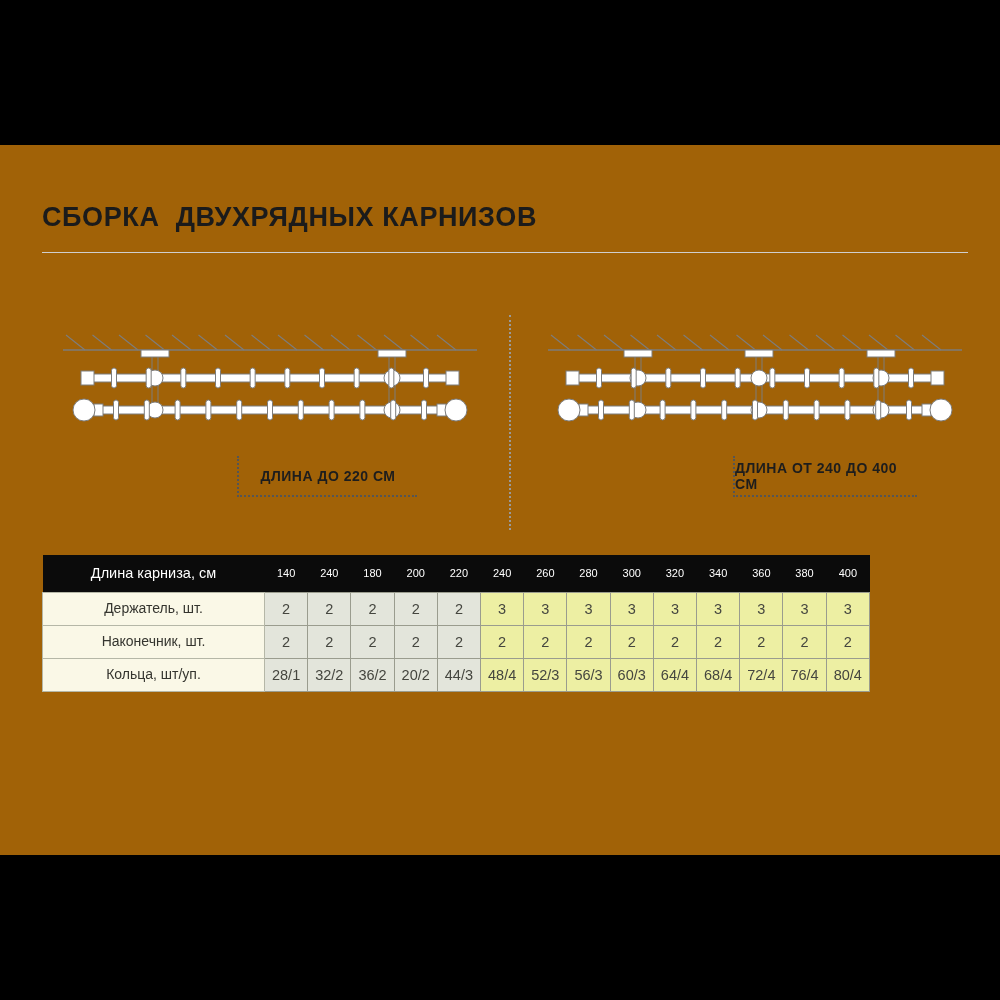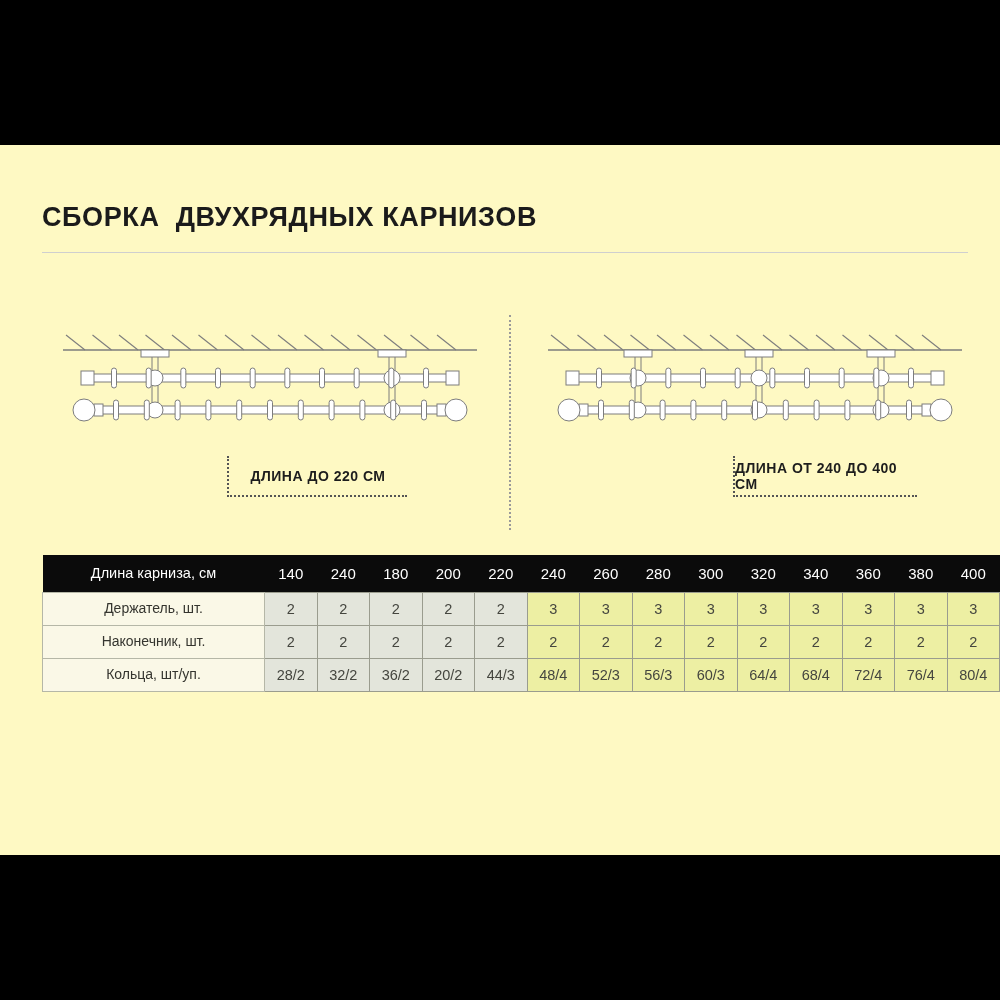--- a/index.html
+++ b/index.html
@@ -1,45 +1,45 @@
 <!DOCTYPE html>
 <html><head>
 <meta charset="utf-8">
 <style>
   * { margin:0; padding:0; box-sizing:border-box; }
   html,body { width:1000px; height:1000px; background:#fff; font-family:"Liberation Sans","DejaVu Sans",sans-serif; }
-  .canvas { position:relative; width:1000px; height:1000px; background:#fef9c3; overflow:hidden; }
+  .canvas { position:relative; width:1000px; height:1000px; background:#a16207; overflow:hidden; }
 
   .bar { position:absolute; left:0; width:1000px; background:#000; }
   .bar.top { top:0; height:145px; }
   .bar.bottom { top:855px; height:145px; }
 
   .title { position:absolute; left:42px; top:202px; font-size:27px; font-weight:800;
            color:#1b1b1b; letter-spacing:0.6px; white-space:pre; }
   .title-rule { position:absolute; left:42px; top:252px; width:926px; height:1px; background:#cfcfcf; }
 
   .diagram { position:absolute; top:328px; width:420px; height:112px; }
   .diagram.left  { left:60px; }
   .diagram.right { left:545px; }
 
   .center-divider { position:absolute; left:509px; top:315px; height:215px; width:0;
                     border-left:2px dotted #9a9a9a; }
 
   .dim-label { position:absolute; top:456px; height:41px; display:flex; align-items:center;
                justify-content:center; border-left:2px dotted #555; border-bottom:2px dotted #555;
                font-size:14px; font-weight:800; color:#1d1d1d; letter-spacing:0.5px; }
-  .dim-label.left  { left:227px; width:180px; }
+  .dim-label.left  { left:237px; width:180px; }
   .dim-label.right { left:733px; width:184px; }
 
-  table.spec-table { position:absolute; left:42px; top:555px; width:958px;
+  table.spec-table { position:absolute; left:42px; top:555px; width:828px;
                      border-collapse:collapse; table-layout:fixed;border-radius:10px; }
   table.spec-table col.label-col { width:222px; }
   table.spec-table th, table.spec-table td { text-align:center; vertical-align:middle;
                      font-weight:400; }
-  table.spec-table thead th { background:#0b0b0b; color:#fff; font-size:15px; height:37px;
+  table.spec-table thead th { background:#0b0b0b; color:#fff; font-size:11px; height:37px;
                      font-weight:500; border:0; }
   table.spec-table thead th.lbl { font-size:14.5px; }
   table.spec-table tbody td { border:1px solid #9a9c8e; font-size:14.5px; color:#45463f;
                      height:33px; padding:2px 1px; }
   table.spec-table tbody td.lbl { background:#faf8e7; color:#35352f; white-space:pre-line;
                      line-height:1.25; font-size:14px; border-color:#b5b7a7; }
   table.spec-table tbody td.c-gray   { background:#e3e5db; }
   table.spec-table tbody td.c-yellow { background:#edefa3; }
   table.spec-table tbody tr.tall td { height:43px; }
 </style>
@@ -233,21 +233,21 @@
           <td class="c-yellow">2</td>
           <td class="c-yellow">2</td>
           <td class="c-yellow">2</td>
           <td class="c-yellow">2</td>
           <td class="c-yellow">2</td>
           <td class="c-yellow">2</td>
           <td class="c-yellow">2</td>
         </tr>
         <tr>
           <td class="lbl">Кольца, шт/уп.</td>
-          <td class="c-gray">28/2</td>
+          <td class="c-gray">28/1</td>
           <td class="c-gray">32/2</td>
           <td class="c-gray">36/2</td>
           <td class="c-gray">20/2</td>
           <td class="c-gray">44/3</td>
           <td class="c-yellow">48/4</td>
           <td class="c-yellow">52/3</td>
           <td class="c-yellow">56/3</td>
           <td class="c-yellow">60/3</td>
           <td class="c-yellow">64/4</td>
           <td class="c-yellow">68/4</td>

